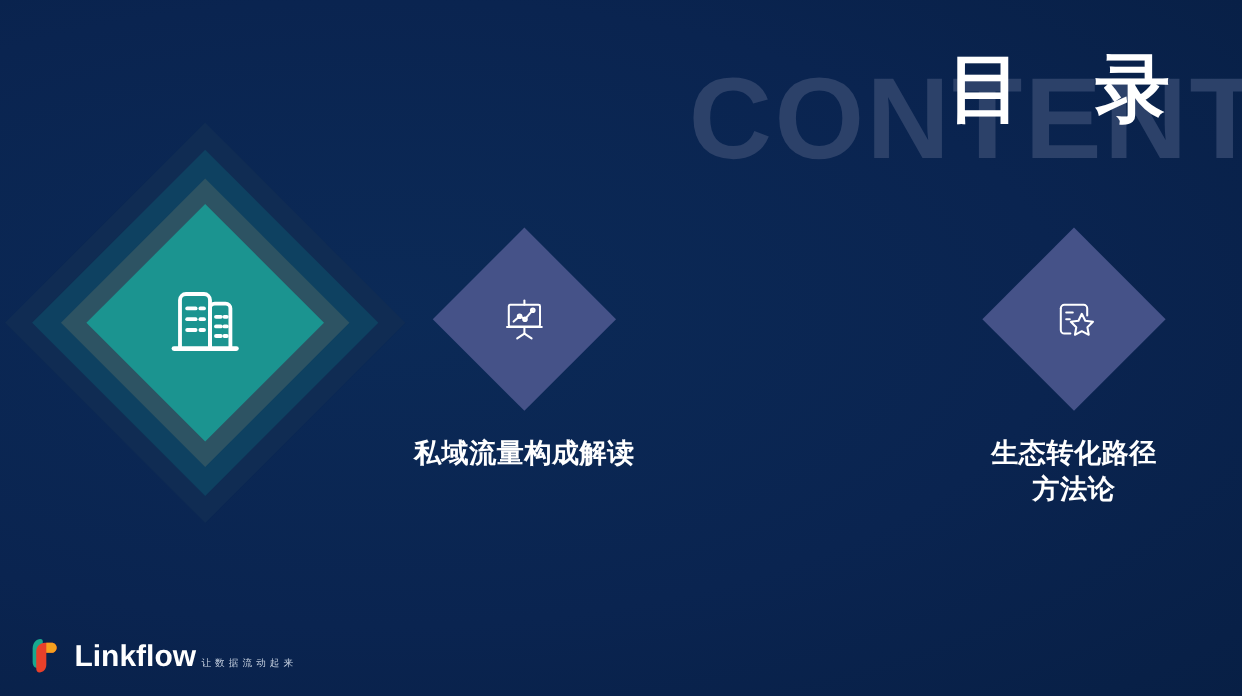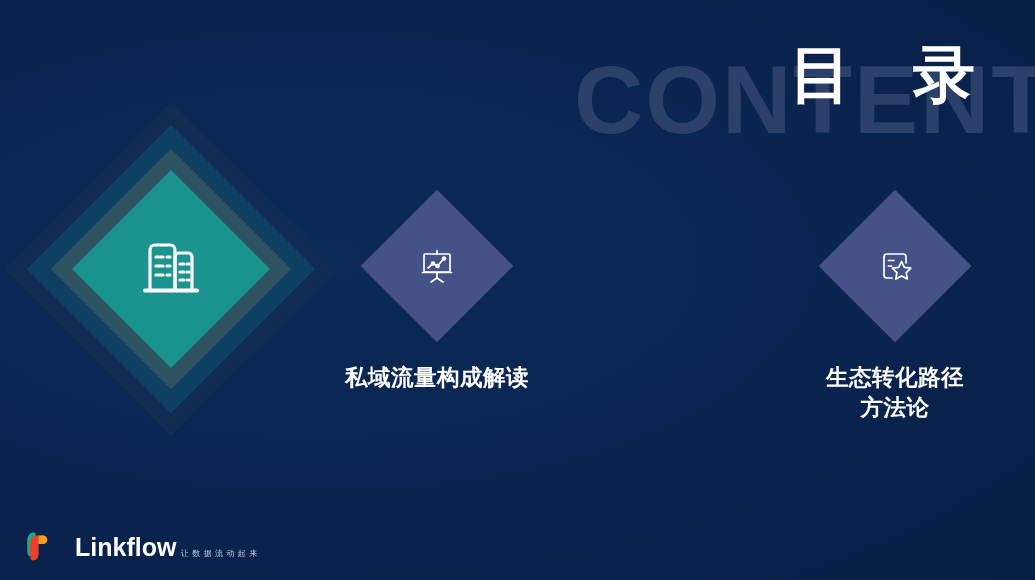--- a/index.html
+++ b/index.html
@@ -143,21 +143,21 @@
     white-space: pre-line;
   }
 
   
   .logo {
     position: absolute;
     left: 24px;
     bottom: 16px;
     display: flex;
     align-items: center;
-    gap: 25px;
+    gap: 12px;
   }
   .logo-mark { width: 26px; height: 34px; display: block; }
   .logo-text-wrap { display: block; }
   .logo-word {
     font-size: 25px;
     font-weight: 700;
     color: #ffffff;
     line-height: 1;
     letter-spacing: 0px;
   }

